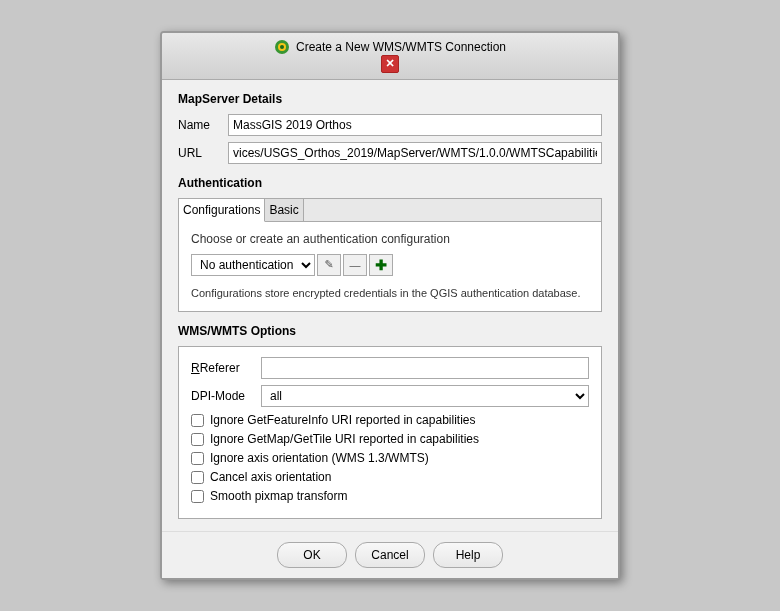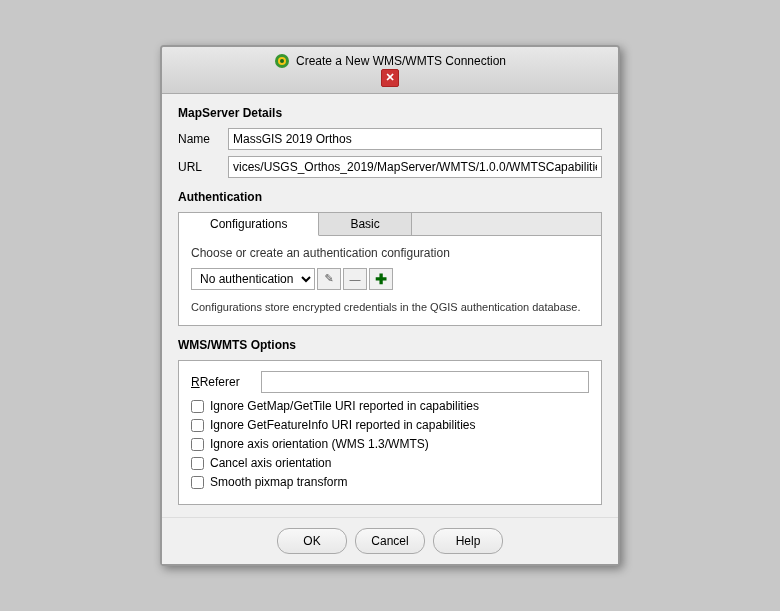--- a/index.html
+++ b/index.html
@@ -93,21 +93,21 @@
     .tabs-container {
       border: 1px solid #aaa;
       background: white;
     }
     .tabs-header {
       display: flex;
       background: #e8e8e8;
       border-bottom: 1px solid #aaa;
     }
     .tab {
-      padding: 4px 31px;
+      padding: 4px 4px;
       font-size: 12px;
       cursor: pointer;
       border-right: 1px solid #aaa;
       background: #e0e0e0;
     }
     .tab.active {
       background: white;
       border-bottom: 1px solid white;
       margin-bottom: -1px;
       font-weight: normal;
@@ -290,28 +290,38 @@
 
     <div class="options-section">
       <div class="section-title">WMS/WMTS Options</div>
       <div class="options-inner">
         <div class="option-row">
           <span class="option-label">
             <span class="underline">R</span><span>Referer</span>
           </span>
           <input class="option-input" type="text" style="">
         </div>
-
+        <div class="option-row">
+          <span class="option-label">DPI-Mode</span>
+          <select class="option-select">
+            <option value="all" selected="">all</option>
+            <option value="off">off</option>
+            <option value="QGIS">QGIS</option>
+            <option value="UMN">UMN</option>
+            <option value="GeoServer">GeoServer</option>
+          </select>
+        </div>
+
+        <div class="checkbox-row">
+          <input type="checkbox" id="cb2" style="">
+          <label class="checkbox-label" for="cb2">Ignore GetFeatureInfo URI reported in capabilities</label>
+        </div>
         <div class="checkbox-row">
           <input type="checkbox" id="cb1" style="">
           <label class="checkbox-label" for="cb1">Ignore GetMap/GetTile URI reported in capabilities</label>
-        </div>
-        <div class="checkbox-row">
-          <input type="checkbox" id="cb2" style="">
-          <label class="checkbox-label" for="cb2">Ignore GetFeatureInfo URI reported in capabilities</label>
         </div>
         <div class="checkbox-row">
           <input type="checkbox" id="cb3" style="">
           <label class="checkbox-label" for="cb3">Ignore axis orientation (WMS 1.3/WMTS)</label>
         </div>
         <div class="checkbox-row">
           <input type="checkbox" id="cb4" style="">
           <label class="checkbox-label" for="cb4">Cancel axis orientation</label>
         </div>
         <div class="checkbox-row">

